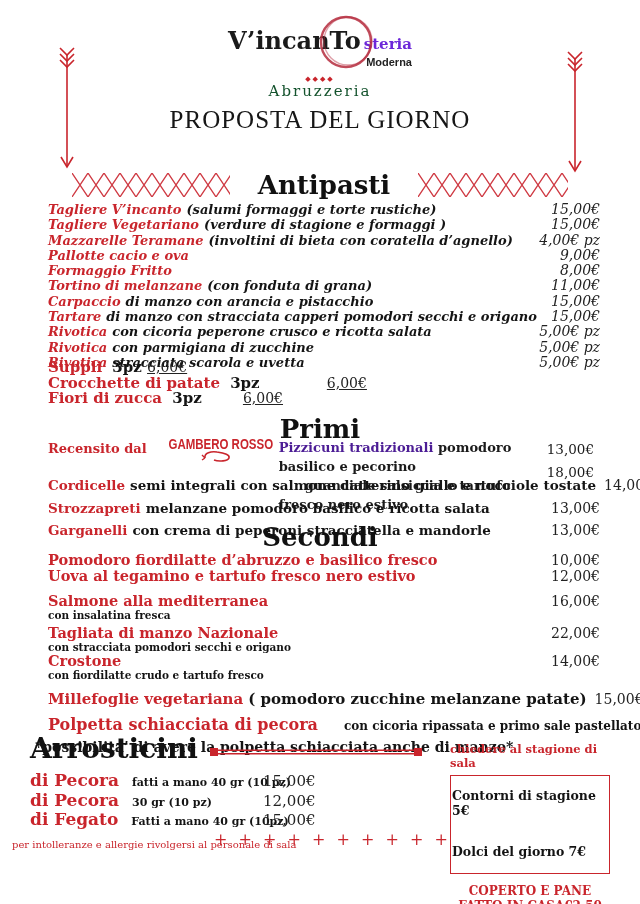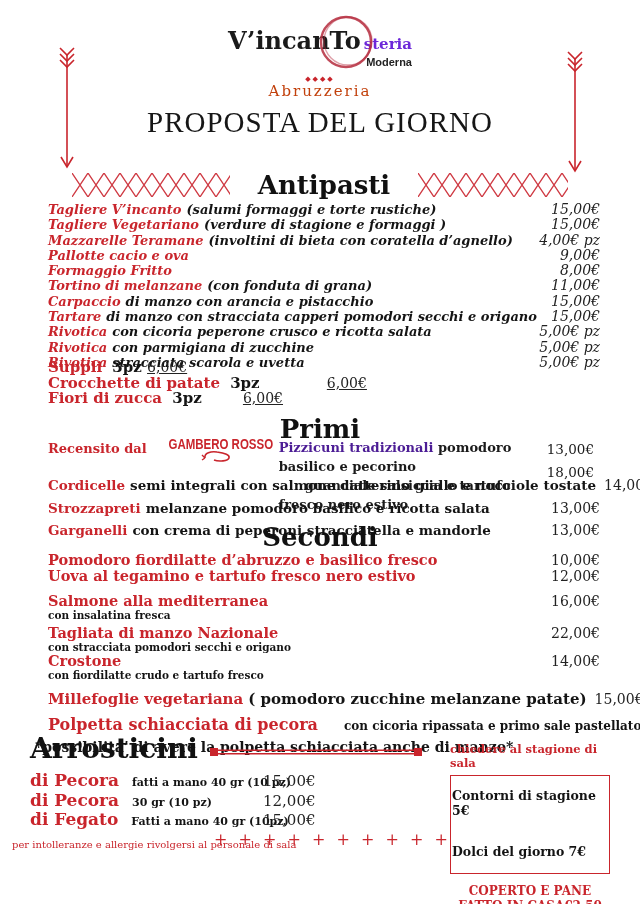--- a/index.html
+++ b/index.html
@@ -8,28 +8,28 @@
   .red{color:#4c1d95;}
 
   
   .logo{position:absolute;top:28px;left:0;right:0;display:flex;flex-direction:column;align-items:center;}
   .logo-row{position:relative;width:fit-content;font-weight:bold;font-size:24px;line-height:26px;}
   .logo-ost{color:#6d28d9;font-size:15px;margin-left:3px;}
   .logo-row2{width:100%;text-align:right;font-family:"Liberation Sans",sans-serif;
              font-weight:bold;font-size:11px;color:#222;line-height:11px;}
   .ring{position:absolute;left:88px;top:-15px;pointer-events:none;}
   .abr-dec{margin-top:8px;font-size:7px;color:#c9252c;letter-spacing:2px;line-height:7px;}
-  .logo-abr{font-size:15px;letter-spacing:2px;color:#c2410c;line-height:17px;}
+  .logo-abr{font-size:15px;letter-spacing:2px;color:#14532d;line-height:17px;}
 
   .arrow{position:absolute;}
   .arrow.left{left:58px;top:46px;}
   .arrow.right{left:566px;top:50px;}
 
   .title{position:absolute;top:106px;left:0;right:0;text-align:center;
-         font-family:"Liberation Serif",serif;font-size:29px;letter-spacing:1px;color:#161616;}
+         font-family:"Liberation Serif",serif;font-size:25px;letter-spacing:1px;color:#161616;}
 
   .sec-head{position:absolute;left:0;right:0;display:flex;justify-content:center;align-items:center;gap:28px;
             font-weight:bold;font-size:26px;color:#111;}
   .antipasti-head{top:170px;}
   .primi-head{top:414px;}
   .secondi-head{top:522px;}
 
   
   .list{position:absolute;left:0;right:0;}
   .row{display:flex;align-items:baseline;padding:0 40px 0 48px;white-space:nowrap;}

